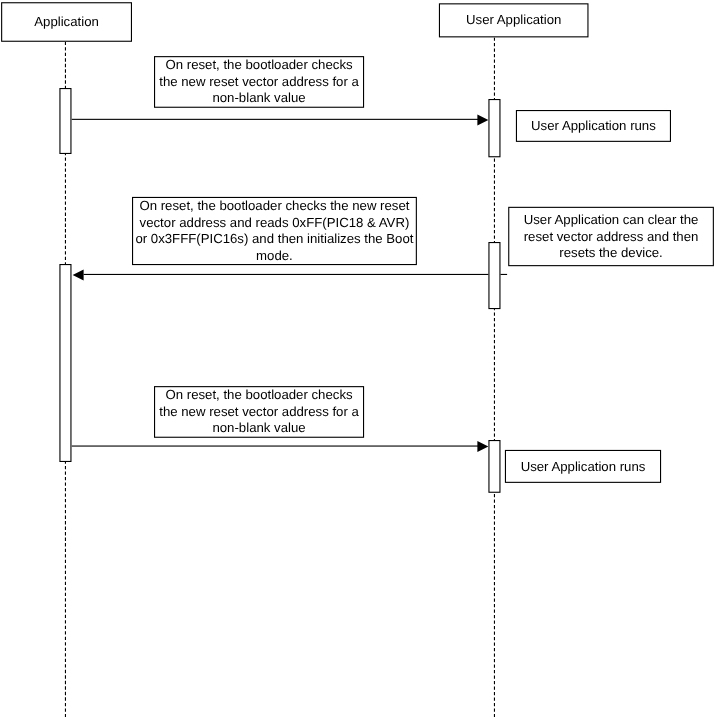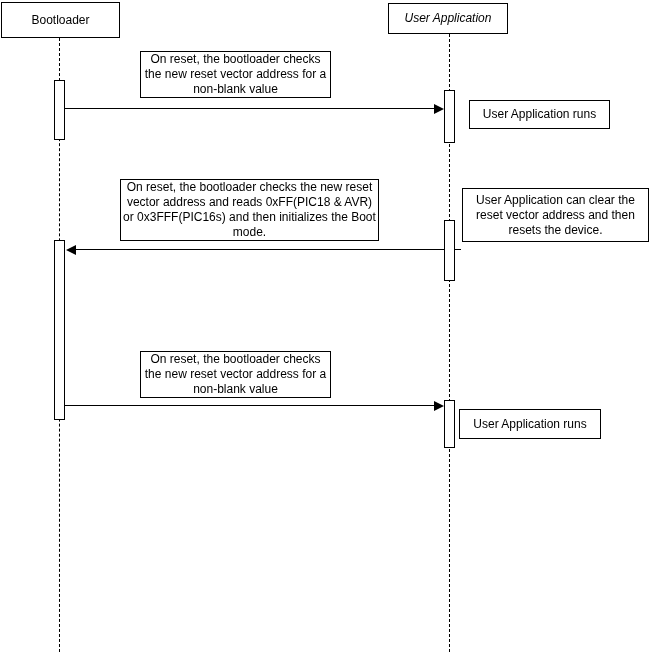--- a/index.html
+++ b/index.html
@@ -74,22 +74,22 @@
 
   <div class="msg-line" style="left:65px; top:405px; width:372px;"></div>
   <div class="arrowhead right" style="left:434px; top:401px;"></div>
 
   <div class="activation" style="left:54px; top:80px; height:60px;"></div>
   <div class="activation" style="left:54px; top:240px; height:180px;"></div>
   <div class="activation" style="left:444px; top:90px; height:53px;"></div>
   <div class="activation" style="left:444px; top:220px; height:61px;"></div>
   <div class="activation" style="left:444px; top:400px; height:48px;"></div>
 
-  <div class="box" style="left:1px; top:2px; width:119px; height:36px;">Bootloader</div>
-  <div class="box" style="left:388px; top:3px; width:120px; height:31px;font-style:italic;">User Application</div>
+  <div class="box" style="left:1px; top:2px; width:119px; height:36px;">Application</div>
+  <div class="box" style="left:399px; top:3px; width:136px; height:31px;">User Application</div>
 
   <div class="box" style="left:140px; top:51px; width:191px; height:47px;">On reset, the bootloader checks the new reset vector address for a non-blank value</div>
 
   <div class="box" style="left:469px; top:100px; width:141px; height:29px;">User Application runs</div>
 
   <div class="box" style="left:120px; top:179px; width:259px; height:62px;">On reset, the bootloader checks the new reset vector address and reads 0xFF(PIC18 &amp; AVR) or 0x3FFF(PIC16s) and then initializes the Boot mode.</div>
 
   <div class="box" style="left:462px; top:188px; width:187px; height:54px;">User Application can clear the reset vector address and then resets the device.</div>
 
   <div class="box" style="left:140px; top:351px; width:191px; height:47px;">On reset, the bootloader checks the new reset vector address for a non-blank value</div>

